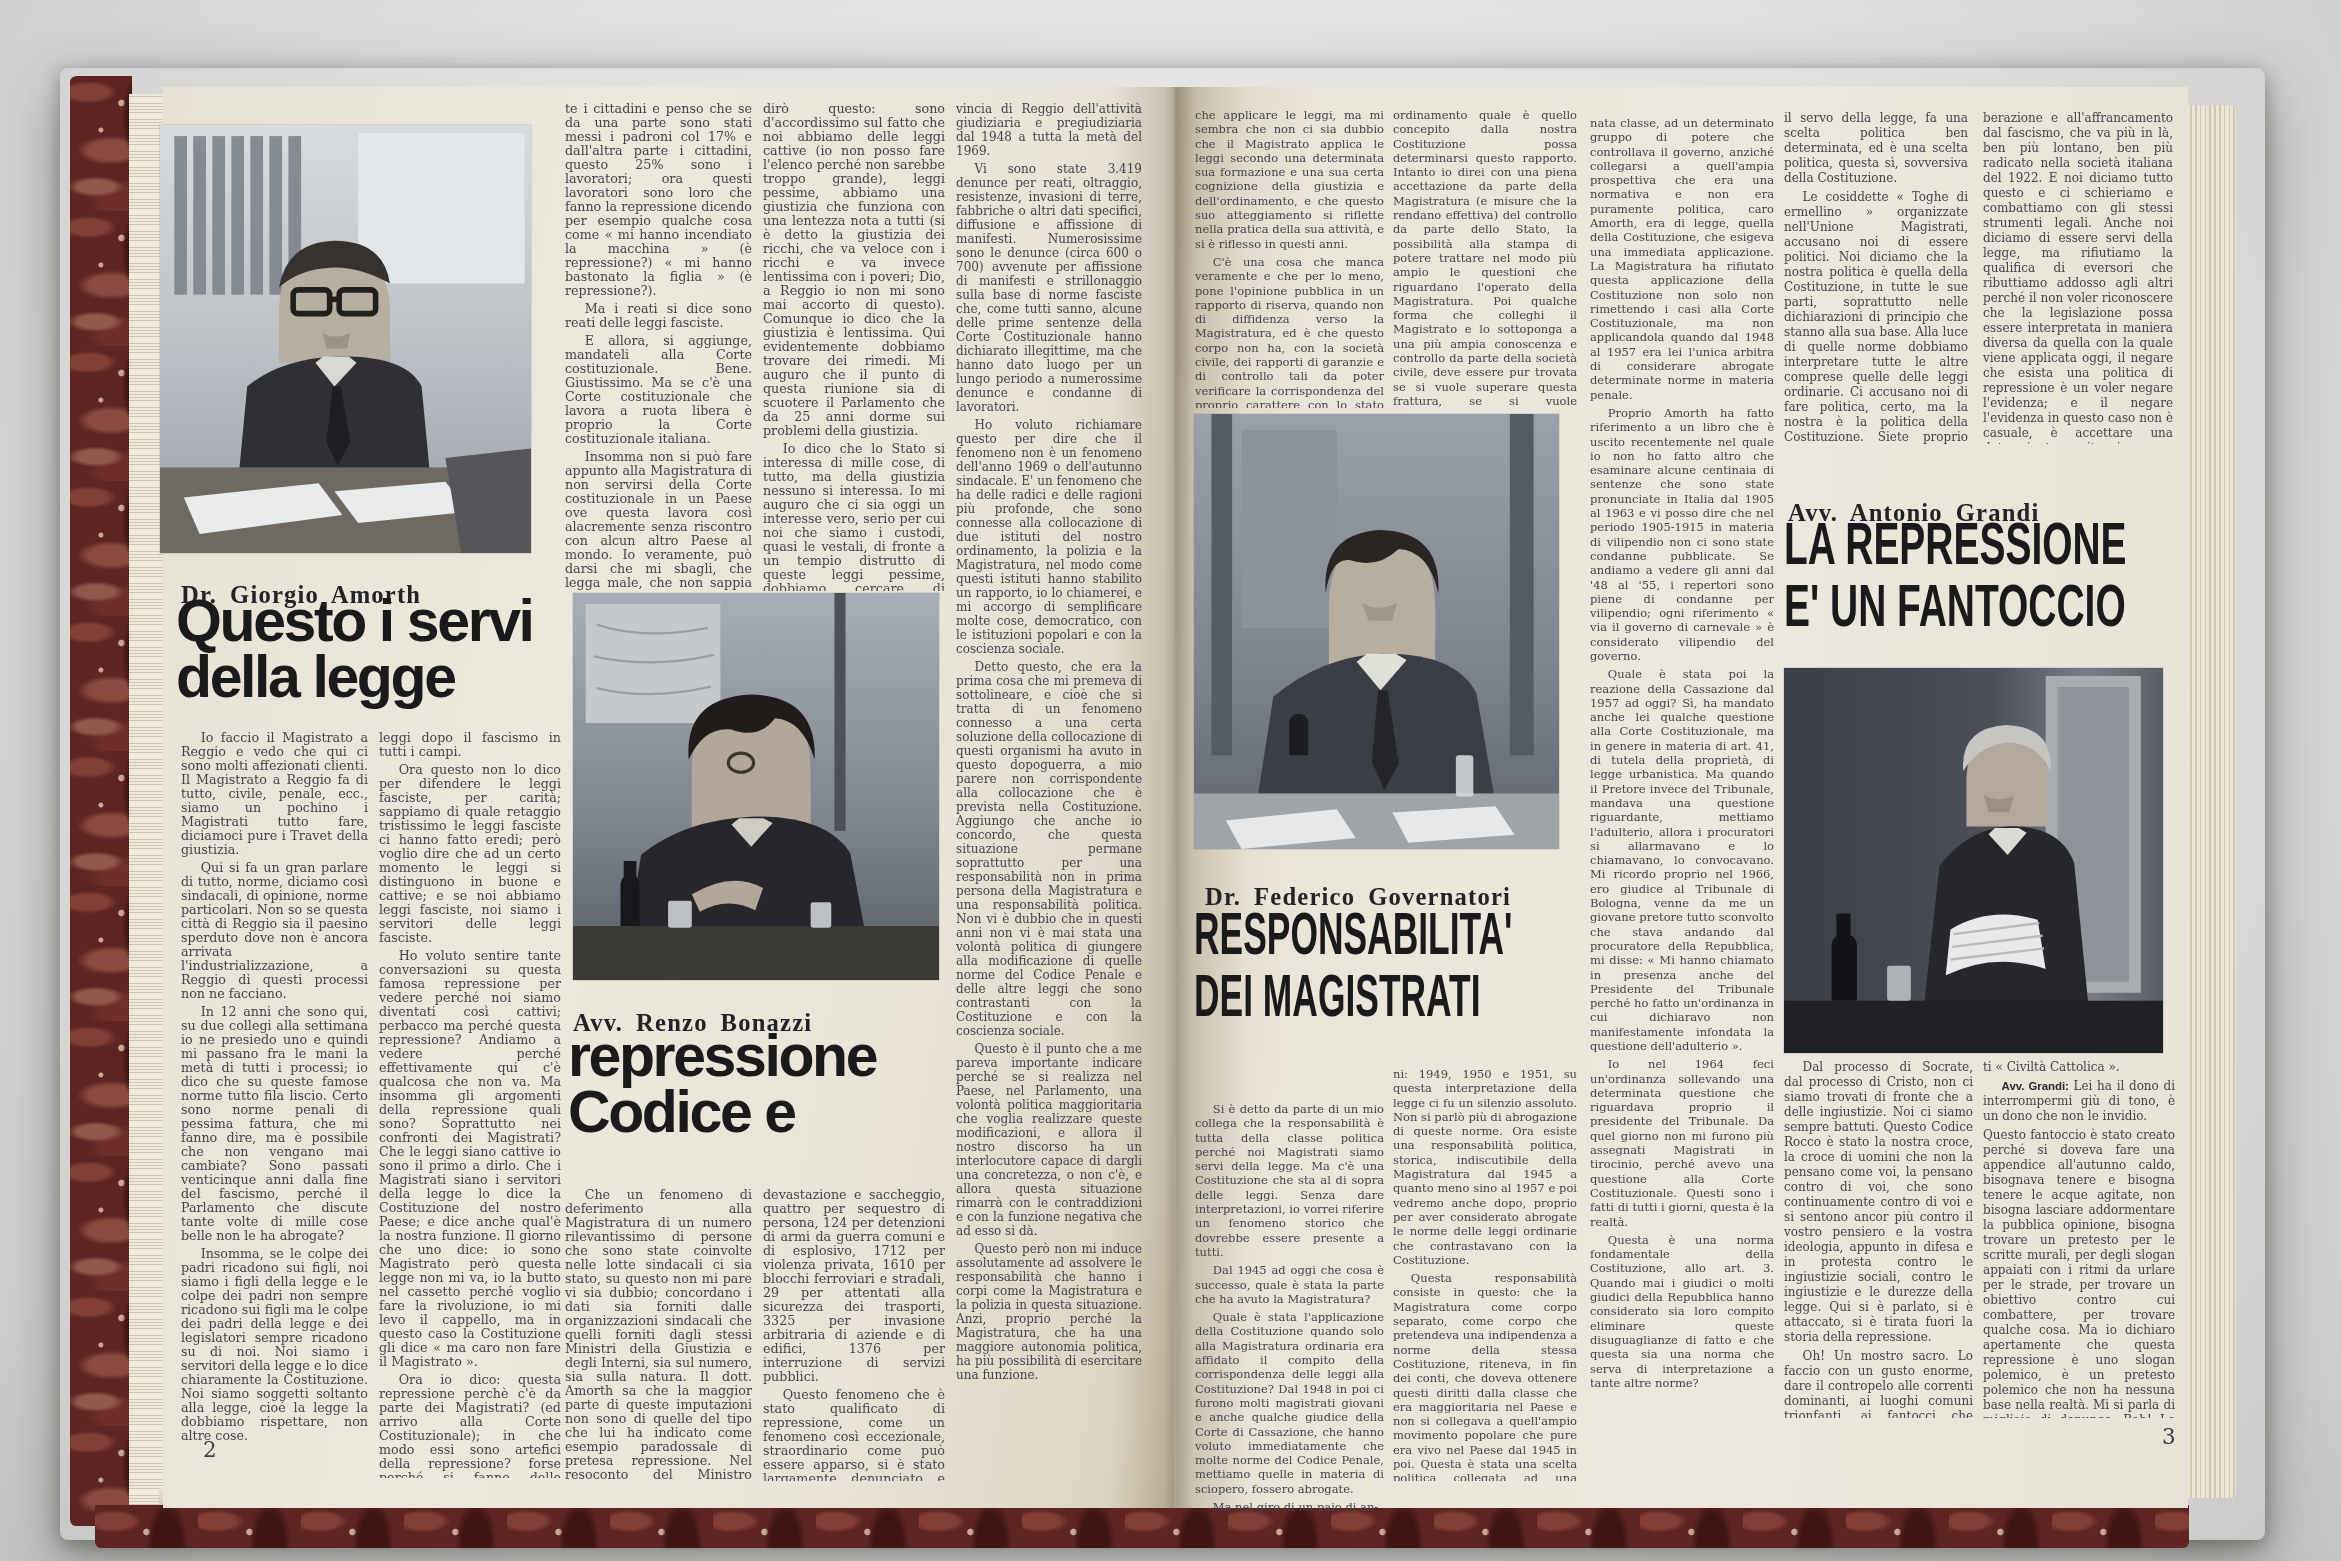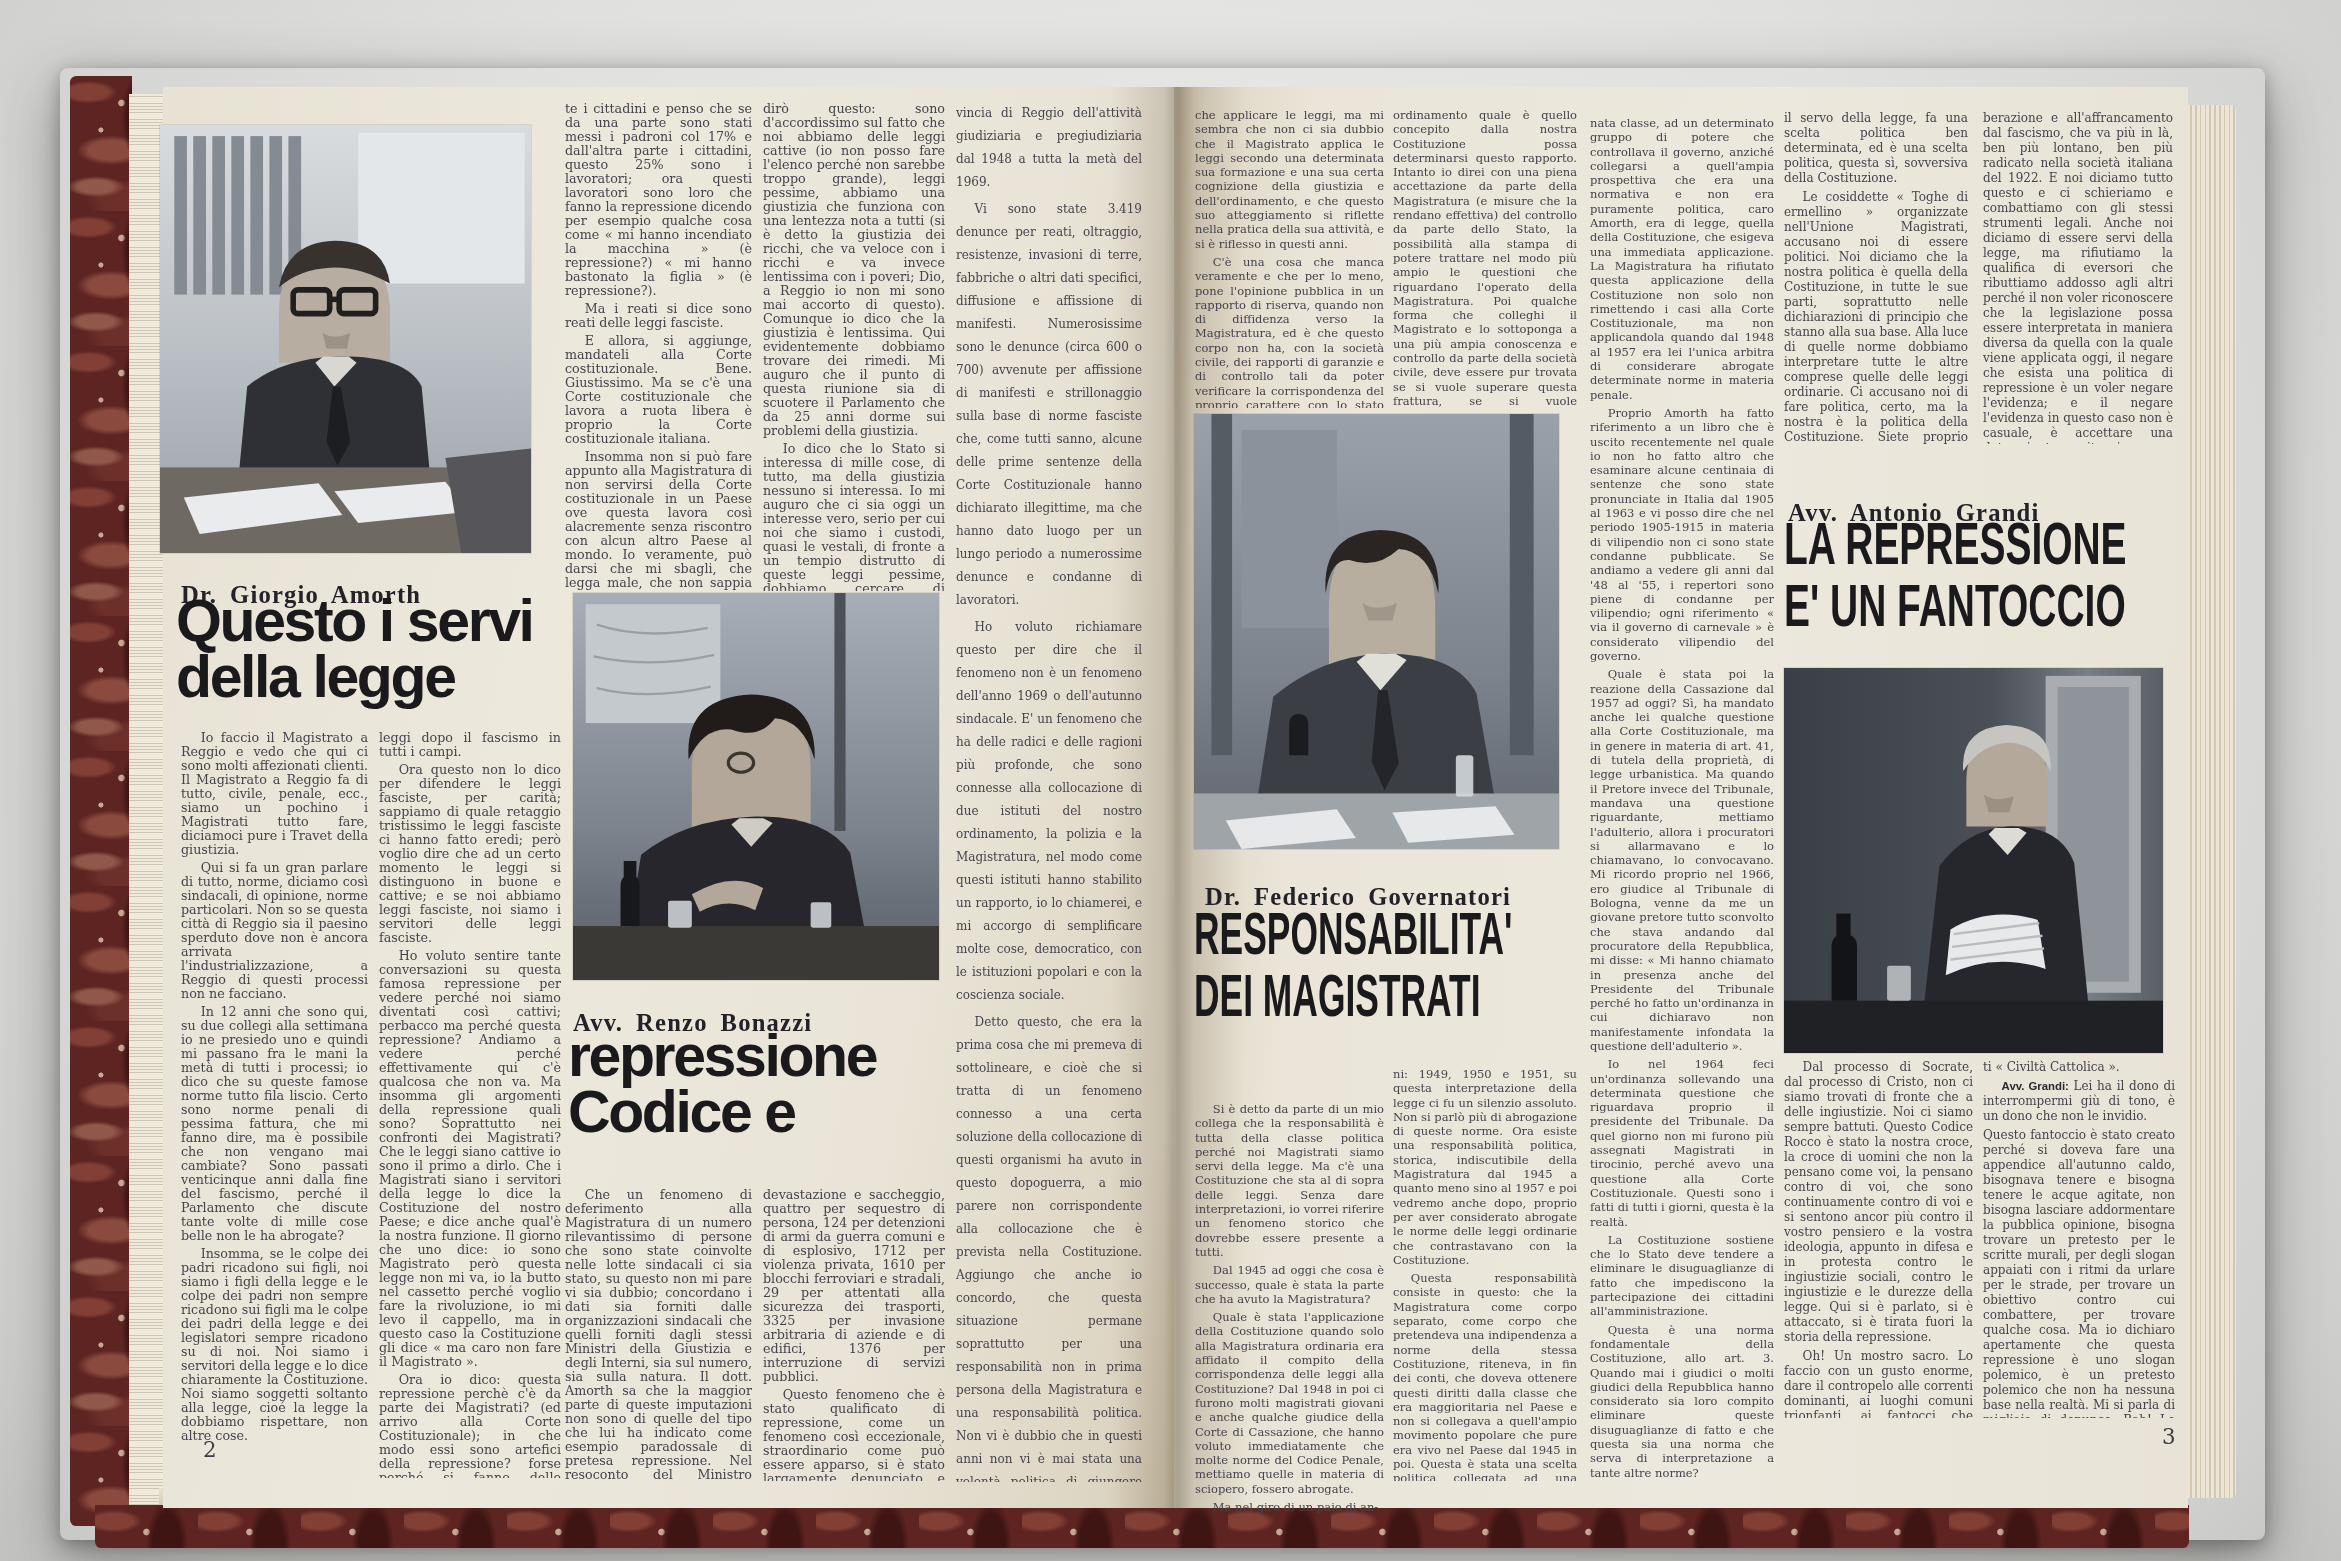--- a/index.html
+++ b/index.html
@@ -38,21 +38,21 @@
   #page-right { left:1174px; top:87px; width:1014px; height:1421px;
       background:linear-gradient(92deg,#c9bfa8 0%,#ded6c4 3%,#eae5d8 13%,#ece8dd 55%,#e8e3d6 100%); }
   #gutter { left:1110px; top:87px; width:135px; height:1421px;
       background:linear-gradient(90deg,rgba(88,72,50,0) 0%,rgba(88,72,50,.18) 40%,rgba(55,44,28,.32) 50%,rgba(88,72,50,.16) 62%,rgba(88,72,50,0) 100%); }
 
   
   .col { color:#45434c; text-align:justify; overflow:hidden; }
   .col p { margin:0 0 4px 0; text-indent:1.55em; }
   .col.cont > div > p:first-child, .col.cont > p:first-child { text-indent:0; }
   .t-a { font-size:12.7px;   line-height:14px; }  
-  .t-b { font-size:12px;   line-height:23px;   }  
+  .t-b { font-size:12px;   line-height:14px;   }  
   .t-c { font-size:11.5px; line-height:14.3px;   }  
   .t-d { font-size:12px;   line-height:15px;   }  
   .caption { font-family:"Liberation Serif", serif; font-weight:bold; color:#232228;
              font-size:24.6px; letter-spacing:1.2px; word-spacing:5.6px; white-space:nowrap;margin-top:26px; }
   .headline { font-family:"Liberation Sans", sans-serif; font-weight:bold; color:#1a191c; }
   .hl-roman { font-size:59px; line-height:.95; letter-spacing:-2.4px; }
   .hl-cond  { font-size:59px; line-height:1.05; letter-spacing:0; transform-origin:left top; white-space:nowrap; }
   .ln { display:block; }
   .pagenum { font-size:21.4px; color:#3f3d45; }
   .runin strong { font-family:"Liberation Sans", sans-serif; font-weight:bold; color:#2a2930; font-size:.95em; }
@@ -245,21 +245,20 @@
     </div>
   <div class="abs col t-c cont" style="left:1393px;top:1067px;width:184px;height:414px">
       <p>ni: 1949, 1950 e 1951, su questa interpretazione della legge ci fu un silenzio assoluto. Non si parlò più di abrogazione di queste norme. Ora esiste una responsabilità politica, storica, indiscutibile della Magistratura dal 1945 a quanto meno sino al 1957 e poi vedremo anche dopo, proprio per aver considerato abrogate le norme delle leggi ordinarie che contrastavano con la Costituzione.</p>
       <p>Questa responsabilità consiste in questo: che la Magistratura come corpo separato, come corpo che pretendeva una indipendenza a norme della stessa Costituzione, riteneva, in fin dei conti, che doveva ottenere questi diritti dalla classe che era maggioritaria nel Paese e non si collegava a quell'ampio movimento popolare che pure era vivo nel Paese dal 1945 in poi. Questa è stata una scelta politica collegata ad una determi-</p>
     </div>
   <div class="abs col t-c cont" style="left:1590px;top:116px;width:184px;height:1366px">
       <p>nata classe, ad un determinato gruppo di potere che controllava il governo, anziché collegarsi a quell'ampia prospettiva che era una normativa e non era puramente politica, caro Amorth, era di legge, quella della Costituzione, che esigeva una immediata applicazione. La Magistratura ha rifiutato questa applicazione della Costituzione non solo non rimettendo i casi alla Corte Costituzionale, ma non applicandola quando dal 1948 al 1957 era lei l'unica arbitra di considerare abrogate determinate norme in materia penale.</p>
       <p>Proprio Amorth ha fatto riferimento a un libro che è uscito recentemente nel quale io non ho fatto altro che esaminare alcune centinaia di sentenze che sono state pronunciate in Italia dal 1905 al 1963 e vi posso dire che nel periodo 1905-1915 in materia di vilipendio non ci sono state condanne pubblicate. Se andiamo a vedere gli anni dal '48 al '55, i repertori sono piene di condanne per vilipendio; ogni riferimento « via il governo di carnevale » è considerato vilipendio del governo.</p>
       <p>Quale è stata poi la reazione della Cassazione dal 1957 ad oggi? Sì, ha mandato anche lei qualche questione alla Corte Costituzionale, ma in genere in materia di art. 41, di tutela della proprietà, di legge urbanistica. Ma quando il Pretore invece del Tribunale, mandava una questione riguardante, mettiamo l'adulterio, allora i procuratori si allarmavano e lo chiamavano, lo convocavano. Mi ricordo proprio nel 1966, ero giudice al Tribunale di Bologna, venne da me un giovane pretore tutto sconvolto che stava andando dal procuratore della Repubblica, mi disse: « Mi hanno chiamato in presenza anche del Presidente del Tribunale perché ho fatto un'ordinanza in cui dichiaravo non manifestamente infondata la questione dell'adulterio ».</p>
       <p>Io nel 1964 feci un'ordinanza sollevando una determinata questione che riguardava proprio il presidente del Tribunale. Da quel giorno non mi furono più assegnati Magistrati in tirocinio, perché avevo una questione alla Corte Costituzionale. Questi sono i fatti di tutti i giorni, questa è la realtà.</p>
-      <p>La Costituzione sostiene che lo Stato deve tendere a eliminare le disuguaglianze di fatto che impediscono la partecipazione dei cittadini all'amministrazione.</p>
       <p>Questa è una norma fondamentale della Costituzione, allo art. 3. Quando mai i giudici o molti giudici della Repubblica hanno considerato sia loro compito eliminare queste disuguaglianze di fatto e che questa sia una norma che serva di interpretazione a tante altre norme?</p>
     </div>
   <div class="abs col t-d cont" style="left:1784px;top:111px;width:184px;height:333px">
       <p>il servo della legge, fa una scelta politica ben determinata, ed è una scelta politica, questa sì, sovversiva della Costituzione.</p>
       <p>Le cosiddette « Toghe di ermellino » organizzate nell'Unione Magistrati, accusano noi di essere politici. Noi diciamo che la nostra politica è quella della Costituzione, in tutte le sue parti, soprattutto nelle dichiarazioni di principio che stanno alla sua base. Alla luce di quelle norme dobbiamo interpretare tutte le altre comprese quelle delle leggi ordinarie. Ci accusano noi di fare politica, certo, ma la nostra è la politica della Costituzione. Siete proprio voi gli eversori che vi rifiutate costantemente di applicarla.</p>
     </div>
   <div class="abs col t-d cont" style="left:1983px;top:111px;width:190px;height:333px">
       <p>berazione e all'affrancamento dal fascismo, che va più in là, ben più lontano, ben più radicato nella società italiana del 1922. E noi diciamo tutto questo e ci schieriamo e combattiamo con gli stessi strumenti legali. Anche noi diciamo di essere servi della legge, ma rifiutiamo la qualifica di eversori che ributtiamo addosso agli altri perché il non voler riconoscere che la legislazione possa essere interpretata in maniera diversa da quella con la quale viene applicata oggi, il negare che esista una politica di repressione è un voler negare l'evidenza; e il negare l'evidenza in questo caso non è casuale, è accettare una determinata situazione e rifiutarne un'altra, rifiutare un movimento, una storia che cammina, per conservare un sistema sorpassato.</p>
     </div>
 

